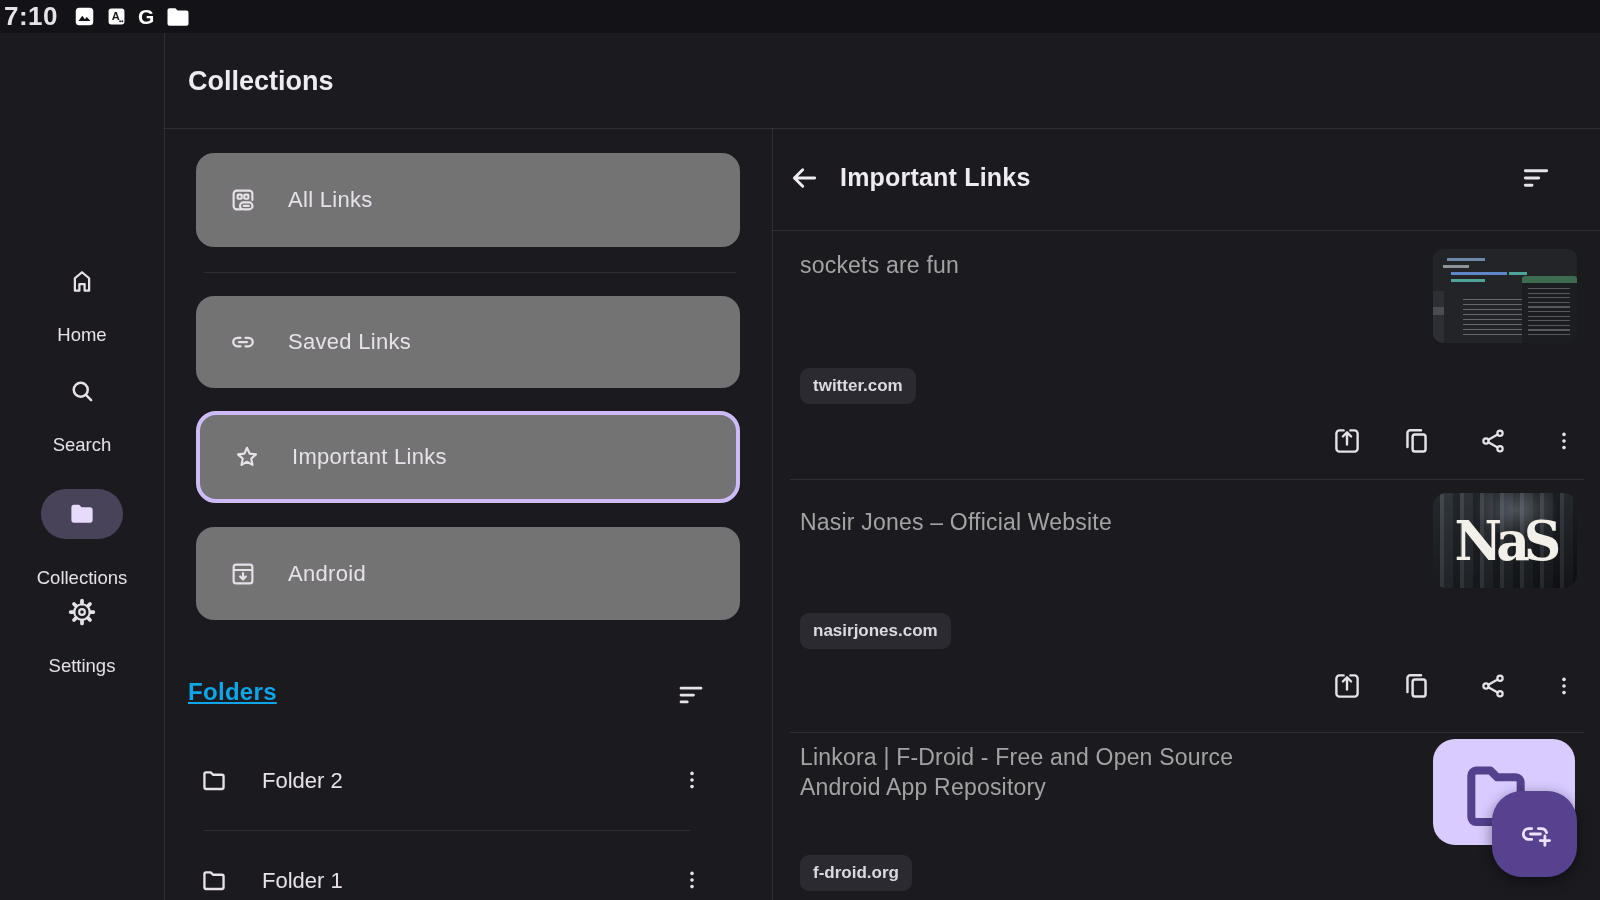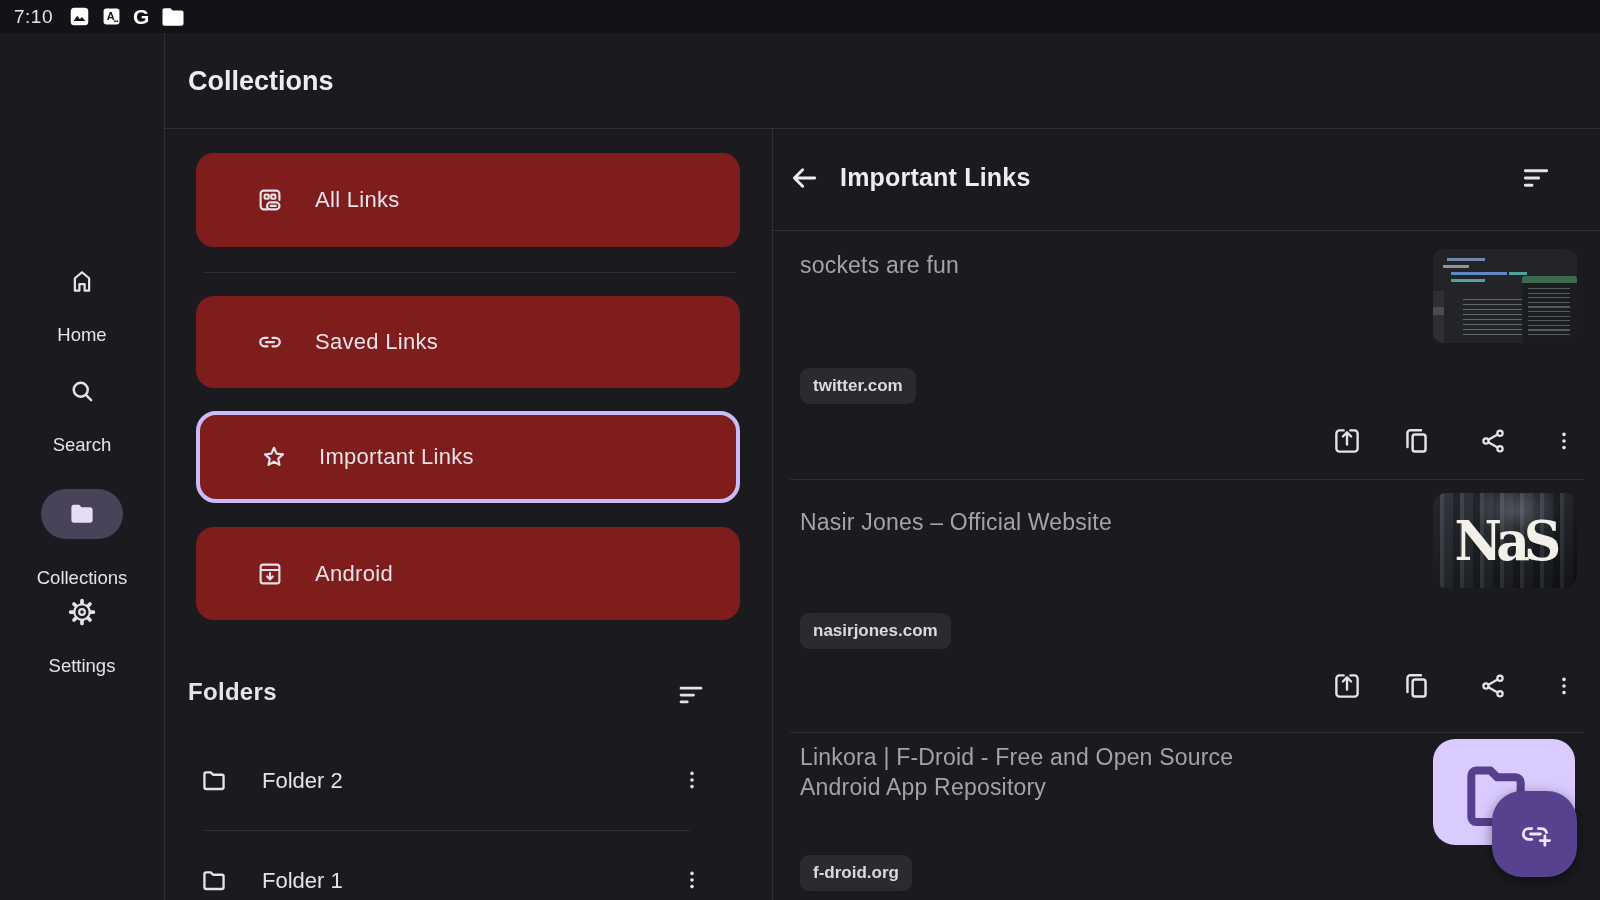--- a/index.html
+++ b/index.html
@@ -6,38 +6,38 @@
   body{width:1600px;height:900px;position:relative;overflow:hidden;
        font-family:"Liberation Sans",sans-serif;color:#e6e2e9;}
   .abs{position:absolute;}
   svg{display:block;}
   .divh{position:absolute;height:1px;background:rgba(255,255,255,0.09);}
   .divv{position:absolute;width:1px;background:rgba(255,255,255,0.09);}
 
   
   #statusbar{left:0;top:0;width:1600px;height:33px;background:#131216;
              display:flex;align-items:center;}
-  #statusbar .time{font-weight:normal;font-size:19px;margin-left:14px;letter-spacing:.5px;}
+  #statusbar .time{font-weight:bold;font-size:26px;margin-left:4px;letter-spacing:.5px;}
   #statusbar .sicons{display:flex;align-items:center;gap:12px;margin-left:16px;}
 
   
   .rail-item{position:absolute;left:0;width:164px;display:flex;flex-direction:column;
              align-items:center;cursor:pointer;}
   .rail-label{font-size:18.5px;margin-top:28px;color:#e6e1e9;}
   .rail-pill{width:82px;height:50px;border-radius:25px;background:#49435a;
              display:flex;align-items:center;justify-content:center;}
 
   
   .panel-title{font-size:27px;font-weight:bold;color:#efebf2;}
-  .card{position:absolute;left:196px;width:544px;background:#7f1d1d;border-radius:18px;
-        display:flex;align-items:center;cursor:pointer;box-sizing:border-box;padding-left:27px;}
+  .card{position:absolute;left:196px;width:544px;background:#737373;border-radius:18px;
+        display:flex;align-items:center;cursor:pointer;box-sizing:border-box;}
   .card .cicon{margin-left:32px;color:#e7e2e9;}
   .card .clabel{margin-left:30px;font-size:22px;color:#e7e2e9;letter-spacing:.3px;}
   .card.selected{border:4px solid #cdbbf8;border-radius:20px;}
-  .folders-heading{font-size:24px;font-weight:bold;color:#e5e5e5;letter-spacing:.3px;}
+  .folders-heading{font-size:24px;font-weight:bold;color:#0ea5e9;letter-spacing:.3px;text-decoration:underline;}
   .folder-row-label{font-size:22px;color:#e7e2e9;}
 
   
   .detail-title{font-size:25px;font-weight:bold;color:#efebf2;letter-spacing:.2px;}
   .link-title{font-size:23px;color:#a3a3a3;letter-spacing:.2px;line-height:30px;}
   .chip{position:absolute;background:#2b2a31;border-radius:9px;padding:8px 13px;
         font-size:17px;font-weight:bold;color:#ddd9e0;cursor:pointer;}
   .act{position:absolute;color:#e6e2e9;cursor:pointer;}
   .thumb{position:absolute;overflow:hidden;}
 

